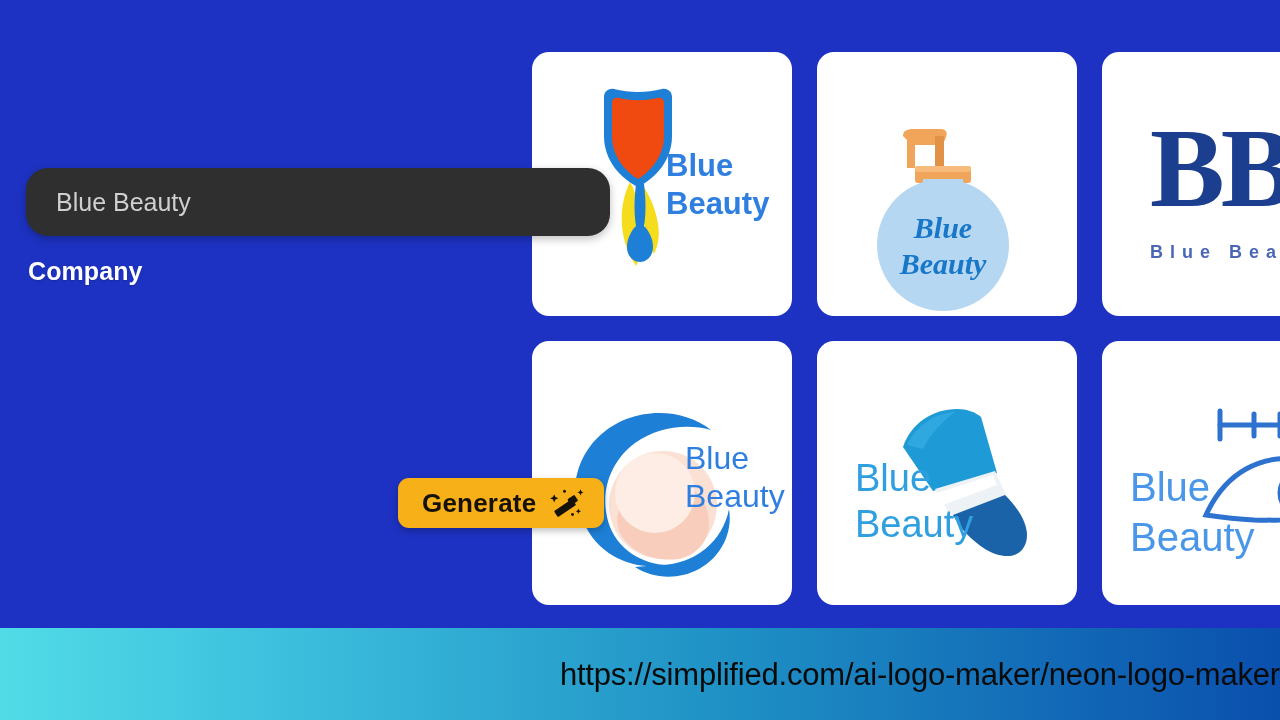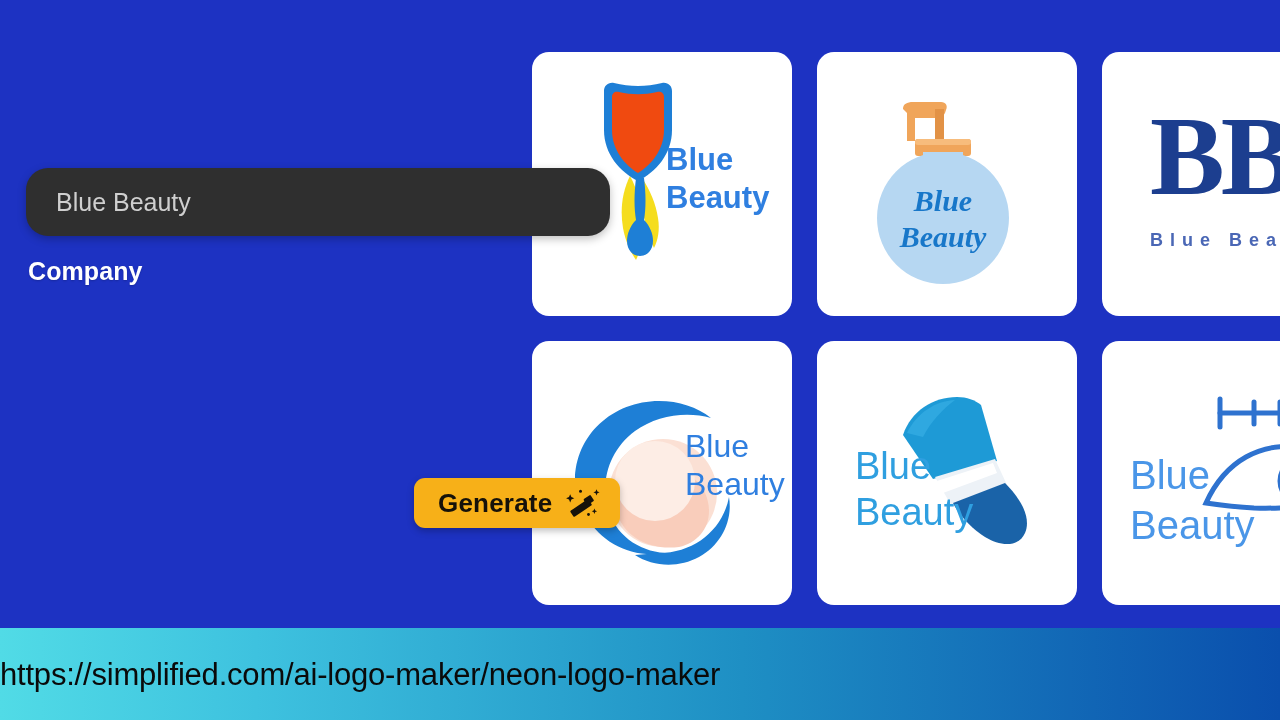--- a/index.html
+++ b/index.html
@@ -70,21 +70,20 @@
     padding: 0 20px 0 24px;
     background: #F7B018;
     border: none;
     border-radius: 11px;
     display: flex;
     align-items: center;
     gap: 14px;
     box-shadow: 0 3px 7px rgba(0,0,0,.25);
     z-index: 6;
     cursor: pointer;
-    margin-left: 16px;
   }
   #generate-button .gen-label {
     color: #16120A;
     font-size: 26px;
     font-weight: bold;
     letter-spacing: .2px;
     line-height: 1;
   }
   .wand-icon { width: 34px; height: 30px; display:block; }
 
@@ -99,36 +98,36 @@
     grid-template-rows: 264px 264px;
     gap: 25px 25px;
     z-index: 2;
   }
   .logo-card {
     background: #ffffff;
     border-radius: 17px;
     position: relative;
     overflow: hidden;
     display: flex;
-    align-items: center;
+    align-items: flex-end;
     justify-content: center;
   }
   .logo-card svg { display: block; }
 
   
   #url-bar {
     position: absolute;
     left: 0;
     bottom: 0;
     width: 1280px;
     height: 92px;
     background: linear-gradient(90deg, #51DBE6 0%, #3EC2DF 20%, #1E8FC4 58%, #0A4FAD 100%);
     display: flex;
     align-items: center;
-    justify-content: flex-start;
+    justify-content: flex-end;
     z-index: 8;
   }
   #url-bar .url-text {
     color: #0A0A0A;
     font-size: 31px;
     letter-spacing: -.2px;
     line-height: 1;
     white-space: nowrap;
   }
 </style>

